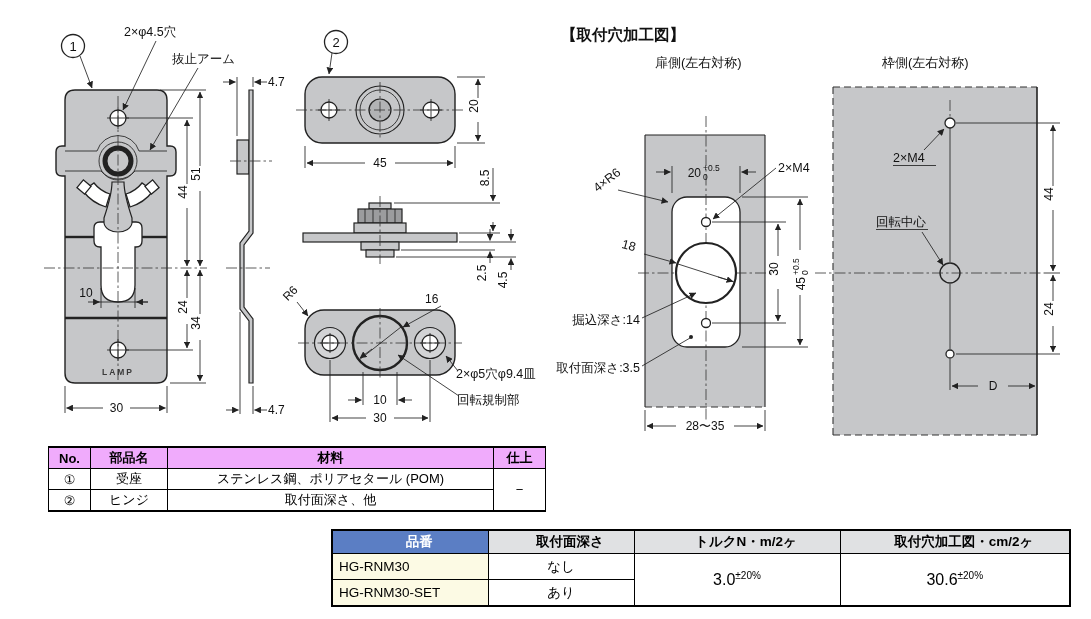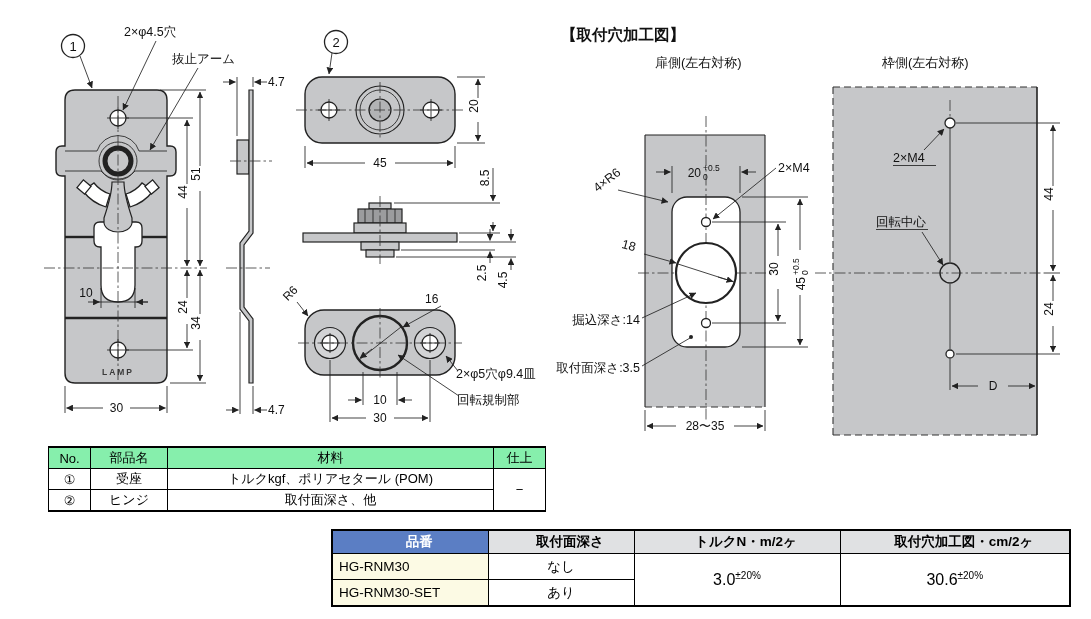--- a/index.html
+++ b/index.html
@@ -23,21 +23,21 @@
   .hole{fill:#ffffff;stroke:#222;stroke-width:1.3;}
   .whitecut{fill:#ffffff;stroke:#222;stroke-width:1.3;}
 
   
   table{border-collapse:collapse;table-layout:fixed;}
   td,th{overflow:hidden;white-space:nowrap;}
   #parts-table{position:absolute;left:48px;top:446px;width:497px;font-size:13px;
     border-top:2.5px solid #000;border-bottom:2.5px solid #000;
     border-left:1.2px solid #000;border-right:1.2px solid #000;}
   #parts-table th,#parts-table td{border:1px solid #000;text-align:center;height:20px;padding:0 4px;}
-  #parts-table th{font-weight:normal;background:#86efac;}
+  #parts-table th{font-weight:bold;background:#f0abfc;}
   #spec-table{position:absolute;left:331px;top:529px;width:738px;font-size:13.5px;
     border:2px solid #000;}
   #spec-table th,#spec-table td{border:1px solid #000;text-align:center;padding:0 6px;}
   #spec-table th{height:22px;font-weight:bold;background:#e0e1e3;padding-left:24px;}
   #spec-table th.hm{background:#5b7ec4;color:#fff;}
   #spec-table td{height:25px;background:#fff;}
   #spec-table td.model{background:#fcfae4;text-align:left;}
   #spec-table td.torque{font-size:16px;text-align:center;}
   #spec-table td.torque sup{font-size:10px;}
 </style>
@@ -366,21 +366,21 @@
   <tbody>
         <tr>
     <th>No.</th>
     <th>部品名</th>
     <th>材料</th>
     <th>仕上</th>
   </tr>
   <tr>
     <td>①</td>
     <td>受座</td>
-    <td>トルクkgf、ポリアセタール (POM)</td>
+    <td>ステンレス鋼、ポリアセタール (POM)</td>
     <td rowspan="2">−</td>
   </tr>
   <tr>
     <td>②</td>
     <td>ヒンジ</td>
     <td>取付面深さ、他</td>
   </tr>
 </tbody>
     </table>
 

